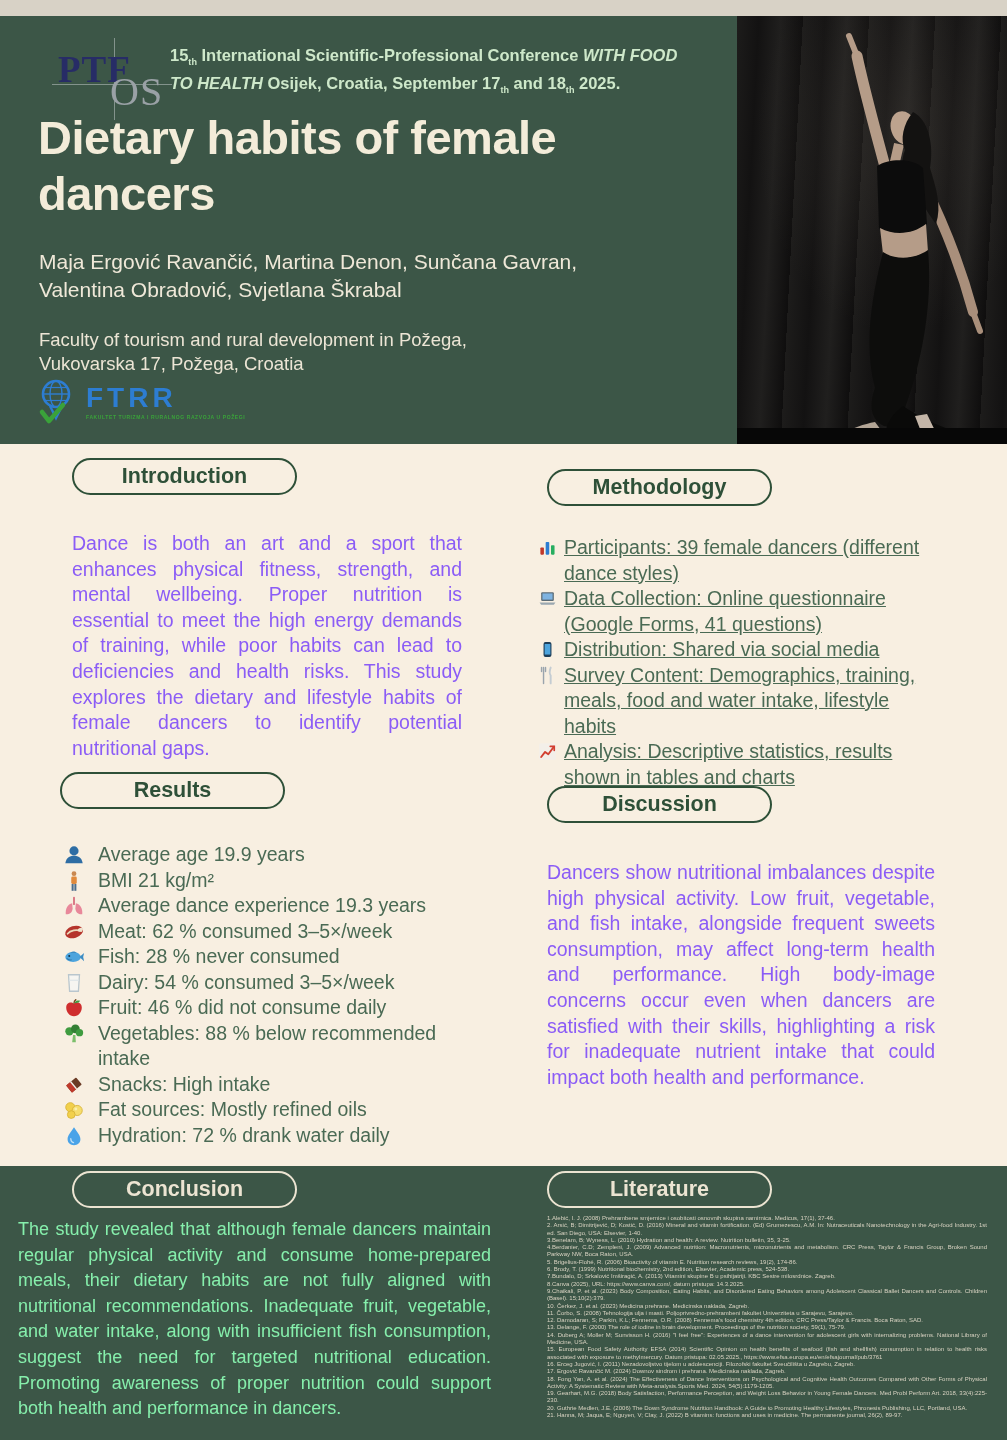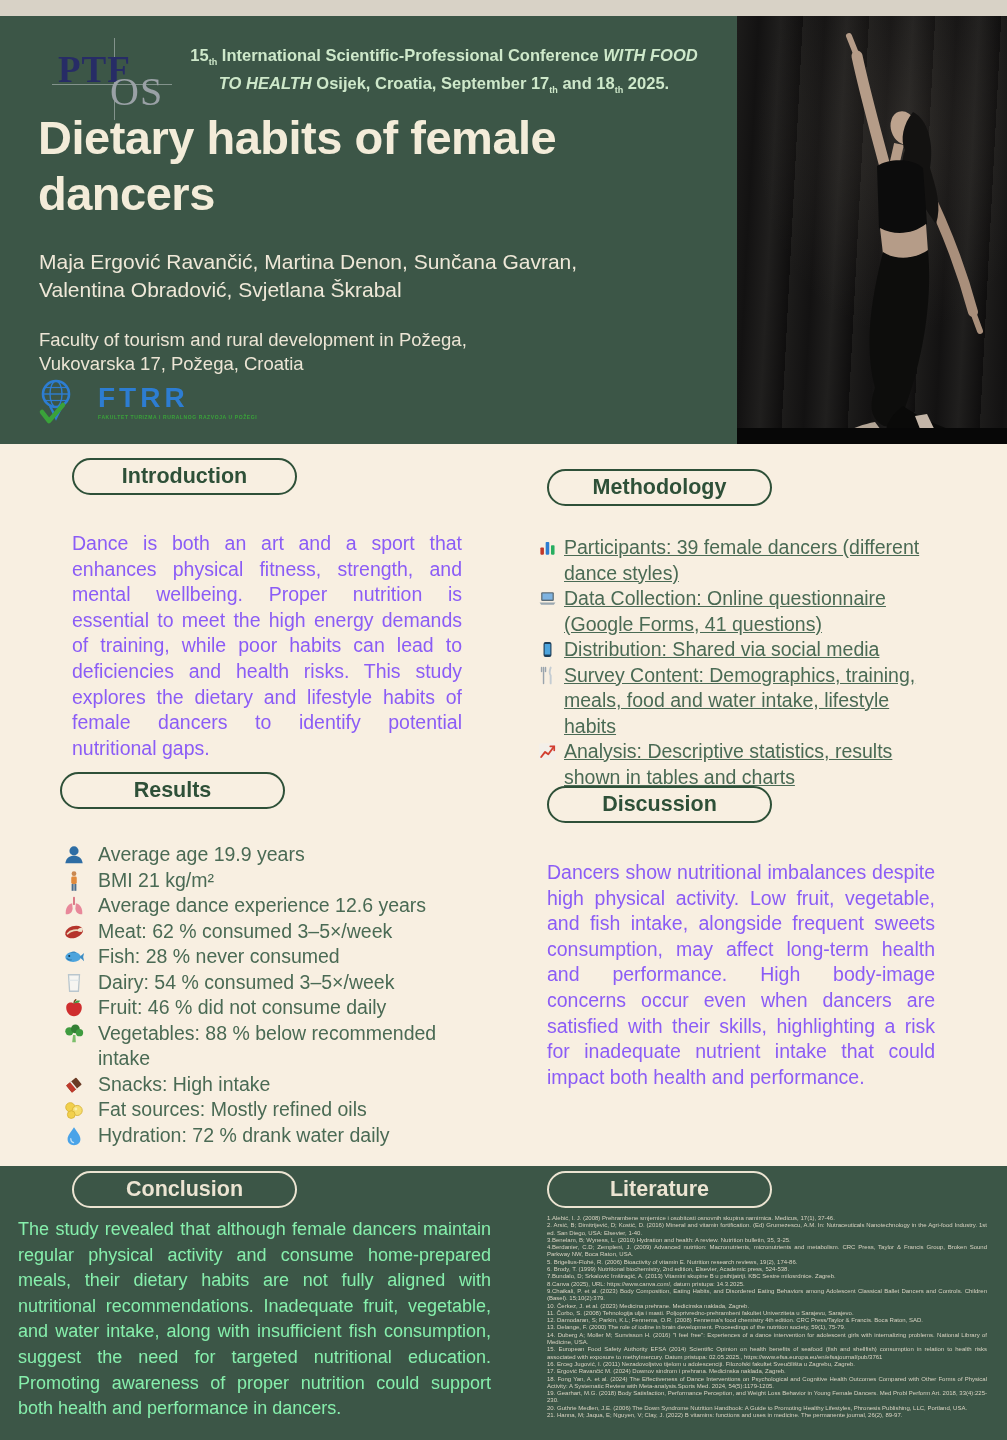--- a/index.html
+++ b/index.html
@@ -10,27 +10,27 @@
     font-family:"Liberation Sans", sans-serif;
     padding-left:18px;
   }
   
   .header { position:absolute; top:0; left:0; width:1007px; height:428px; background:#3c5647; }
   .ptfos-logo { position:absolute; left:52px; top:22px; width:120px; height:82px; font-family:"Liberation Serif", serif; }
   .ptfos-logo .xh { position:absolute; left:0; top:46px; width:120px; height:1px; background:rgba(190,198,196,.55); }
   .ptfos-logo .xv { position:absolute; left:62px; top:0; width:1px; height:82px; background:rgba(190,198,196,.55); }
   .ptfos-logo .ptf { position:absolute; left:6px; top:10px; font-size:37px; font-weight:bold; color:#272c66; letter-spacing:1px; }
   .ptfos-logo .os  { position:absolute; left:58px; top:30px; font-size:40px; color:#9aa1a6; letter-spacing:1px; }
-  .conference { position:absolute; left:170px; top:26px; width:548px; text-align:center; color:#cee8ca; font-weight:bold; font-size:16.5px; line-height:1.65; }
+  .conference { position:absolute; left:170px; top:26px; width:548px; text-align:left; color:#cee8ca; font-weight:bold; font-size:16.5px; line-height:1.65; }
   .conference sub { font-size:0.55em; }
   .conference em { font-style:italic; }
   .title { position:absolute; left:38px; top:94px; width:660px; color:#f3ecd9; font-size:47px; line-height:1.2; font-weight:bold; letter-spacing:-0.5px; }
   .authors { position:absolute; left:39px; top:232px; width:660px; color:#efe8d8; font-size:21px; line-height:1.33; white-space:pre-line; }
   .affiliation { position:absolute; left:39px; top:312px; width:560px; color:#ece5d5; font-size:18.5px; line-height:1.3; white-space:pre-line; }
-  .ftrr { position:absolute; left:36px; top:362px; display:flex; align-items:center; gap:22px; }
+  .ftrr { position:absolute; left:36px; top:362px; display:flex; align-items:center; gap:10px; }
   .ftrr .pin { width:40px; height:48px; }
   .ftrr .ftrr-words { display:flex; flex-direction:column; }
   .ftrr .acronym { color:#2d7dd2; font-weight:bold; font-size:28px; letter-spacing:4px; line-height:1; }
   .ftrr .subtitle { color:#3aa23a; font-size:5px; letter-spacing:0.6px; margin-top:2px; font-weight:bold; }
   
   .photo {
     position:absolute; right:0; top:0; width:270px; height:428px; overflow:hidden;
     background-color:#151414;
     background-image:
       radial-gradient(ellipse 230px 320px at 60% 28%, rgba(125,115,104,.17), rgba(0,0,0,0) 62%),
@@ -224,21 +224,21 @@
           <span>BMI 21 kg/m²</span>
         </li>
         <li>
           <span class="ico">
               <svg viewBox="0 0 24 24">
                 <path d="M11 3 V10" stroke="#d8707f" stroke-width="2" stroke-linecap="round" transform="translate(1 0)"></path>
                 <path d="M10 9 C5 10 2.5 15 3 21 C6.5 21.5 10 19.5 10.5 15 Z" fill="#e8889a"></path>
                 <path d="M14 9 C19 10 21.5 15 21 21 C17.5 21.5 14 19.5 13.5 15 Z" fill="#e8889a"></path>
               </svg>
             </span>
-          <span>Average dance experience 12.6 years</span>
+          <span>Average dance experience 19.3 years</span>
         </li>
         <li>
           <span class="ico">
               <svg viewBox="0 0 24 24">
                 <ellipse cx="12" cy="12" rx="10" ry="6.5" fill="#b5342c" transform="rotate(-18 12 12)"></ellipse>
                 <path d="M5 14 C8 10 15 9 20 11" stroke="#ecd9bb" stroke-width="1.8" fill="none" stroke-linecap="round"></path>
                 <ellipse cx="19" cy="9.5" rx="3" ry="2" fill="#f0e3cf" transform="rotate(-18 19 9.5)"></ellipse>
               </svg>
             </span>
           <span>Meat: 62 % consumed 3–5×/week</span>

